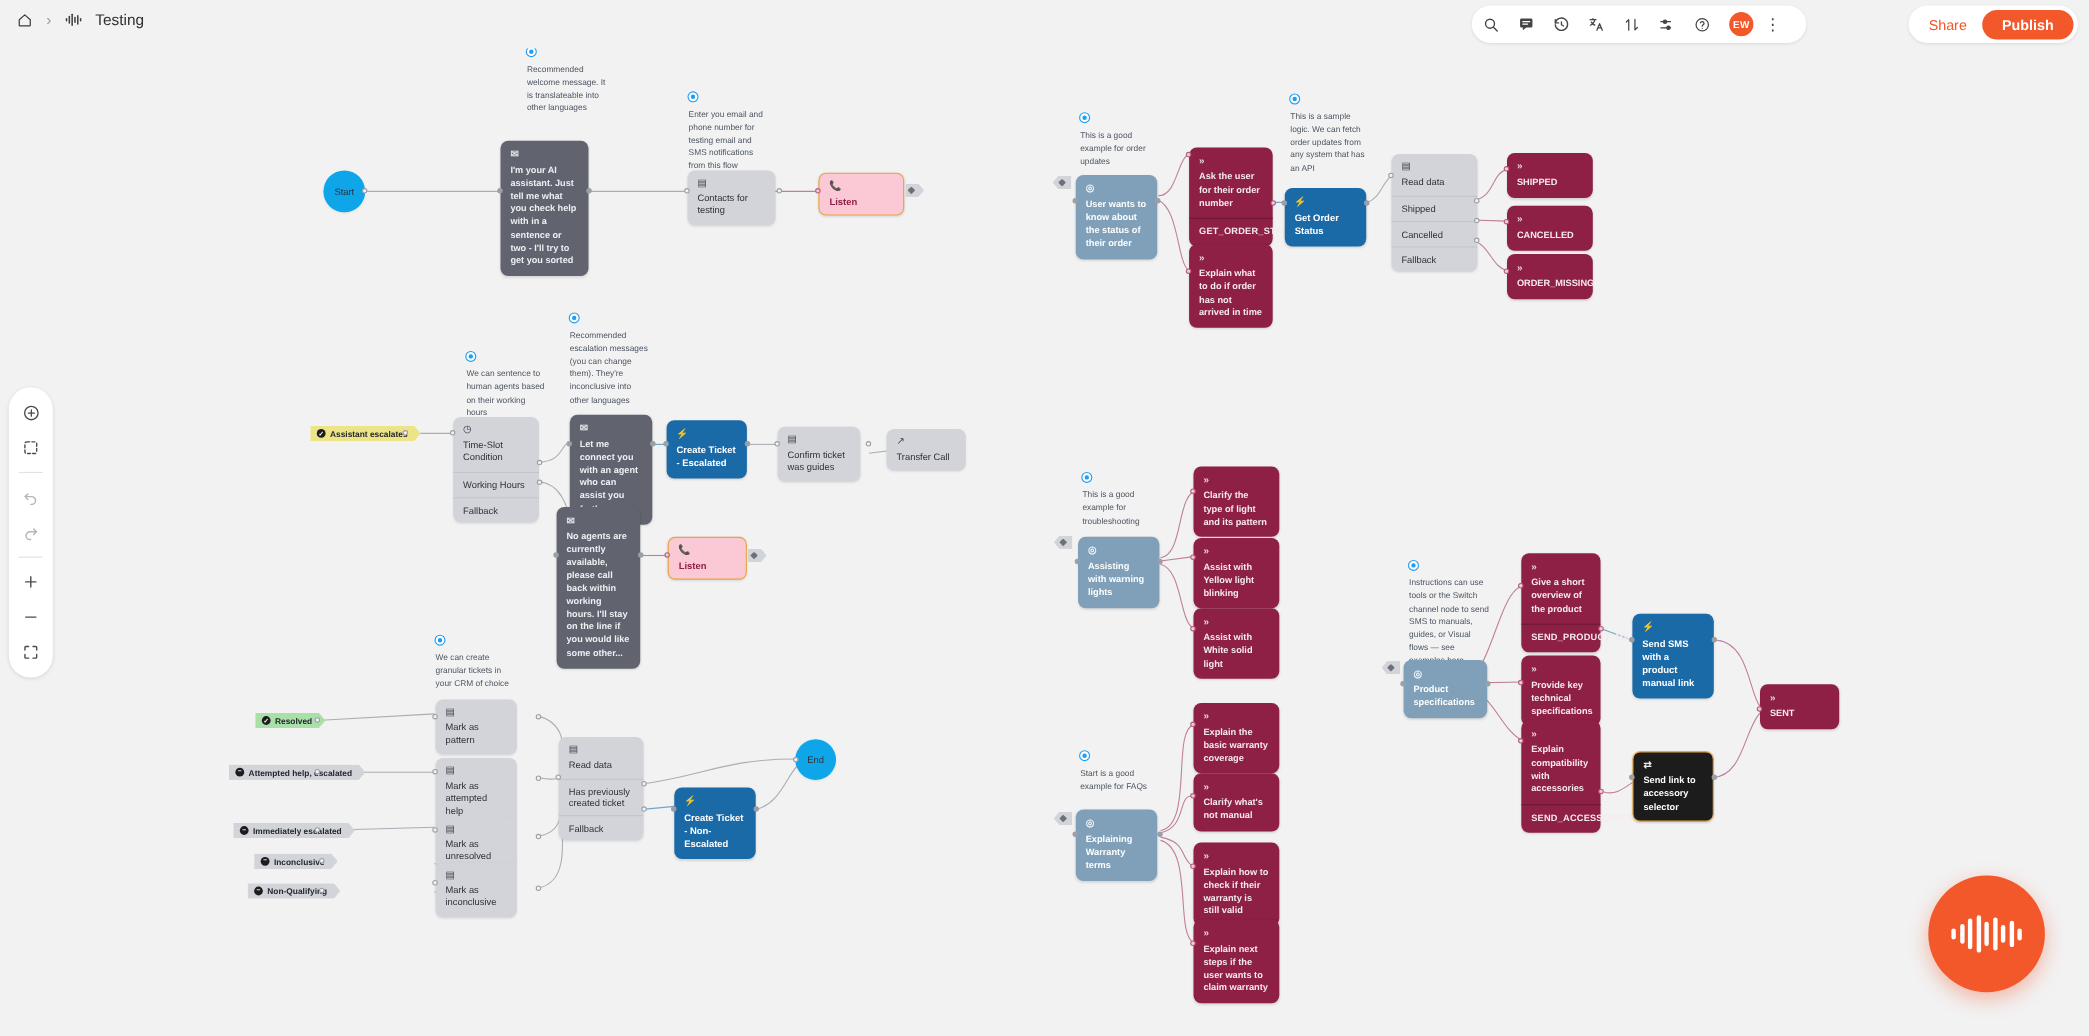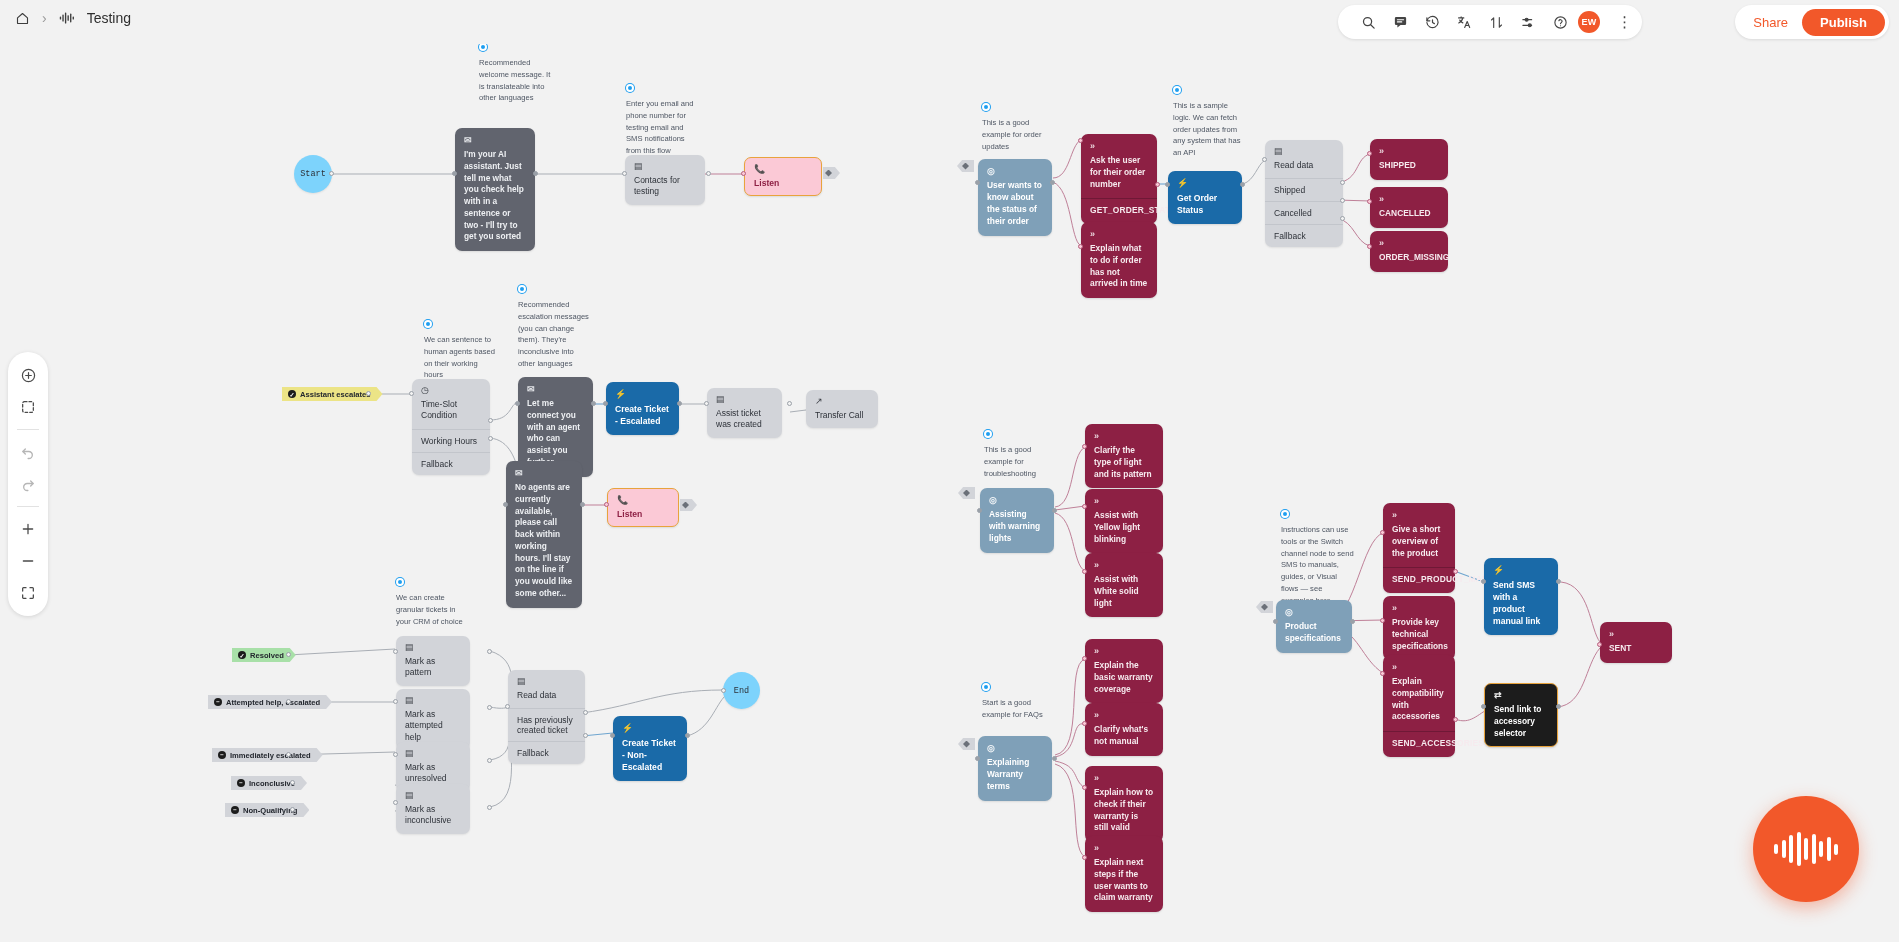--- a/index.html
+++ b/index.html
@@ -24,21 +24,21 @@
   .crumb-title { font-size: 14px; color: #2f2f2f; }
 
   .tool-pill {
     position: absolute; right: 257px; top: 5px; height: 34px;
     background: #ffffff; border-radius: 17px;
     display: flex; align-items: center; padding: 0 10px; gap: 4px;
     box-shadow: 0 1px 3px rgba(0,0,0,.10);
   }
   .tb-btn {
     width: 28px; height: 28px; border-radius: 50%;
-    display: flex; align-items: center; justify-content: flex-end;
+    display: flex; align-items: center; justify-content: flex-start;
     color: #444; cursor: pointer;
   }
   .avatar {
     width: 22px; height: 22px; border-radius: 50%; background: #f2582a;
     color: #fff; font-size: 9px; font-weight: bold;
     display: flex; align-items: center; justify-content: center;
     letter-spacing: .2px;
   }
   .action-pill {
     position: absolute; right: 10px; top: 5px; height: 34px;
@@ -102,23 +102,23 @@
   
   .n-pink { background: #fbc9d6; color: #8d2044; border: 1.6px solid #e8a33c; box-shadow: 0 1px 2px rgba(0,0,0,.10); }
   .n-pink .body { padding: 7px 9px; font-size: 8.6px; font-weight: bold; }
 
   
   .n-black { background: #1c1c1c; color: #fff; border: 1.6px solid #e8a33c; box-shadow: 0 1px 2px rgba(0,0,0,.15); }
   .n-black .body { padding: 7px 9px; font-size: 8.4px; line-height: 1.4; font-weight: bold; }
 
   
   .n-circle {
-    background: #7dd3fc; border-radius: 50%;
+    background: #0ea5e9; border-radius: 50%;
     display: flex; align-items: center; justify-content: center;
-    font-size: 8.5px; color: #2d3138; box-shadow: 0 1px 2px rgba(0,0,0,.08); font-family: Liberation Mono, monospace;
+    font-size: 8.5px; color: #2d3138; box-shadow: 0 1px 2px rgba(0,0,0,.08);
   }
 
   
   .tag {
     position: absolute; height: 14px; display: flex; align-items: center; gap: 4px;
     padding: 0 12px 0 6px; font-size: 7.6px; color: #23272e; font-weight: bold;
     clip-path: polygon(0 0, calc(100% - 6px) 0, 100% 50%, calc(100% - 6px) 100%, 0 100%);
   }
   .tag.green { background: #a8e0a8; }
   .tag.yellow { background: #ece486; }
@@ -468,21 +468,21 @@
         <span class="node-ico">⚡</span>
         <span>Create Ticket - Escalated</span>
       </div>
     </div>
     <div class="port fill" style="left:603px; top:401px;"></div>
     <div class="port fill" style="left:677px; top:401px;"></div>
 
     <div class="node n-grey" style="left:707px; top:388px; width:75px;">
       <div class="hdr">
         <span class="node-ico">▤</span>
-        <span>Assist ticket was created</span>
+        <span>Confirm ticket was guides</span>
       </div>
     </div>
     <div class="port" style="left:704px; top:401px;"></div>
     <div class="port" style="left:787px; top:401px;"></div>
 
     <div class="node n-grey" style="left:806px; top:390px; width:72px;">
       <div class="hdr">
         <span class="node-ico">↗</span>
         <span>Transfer Call</span>
       </div>

